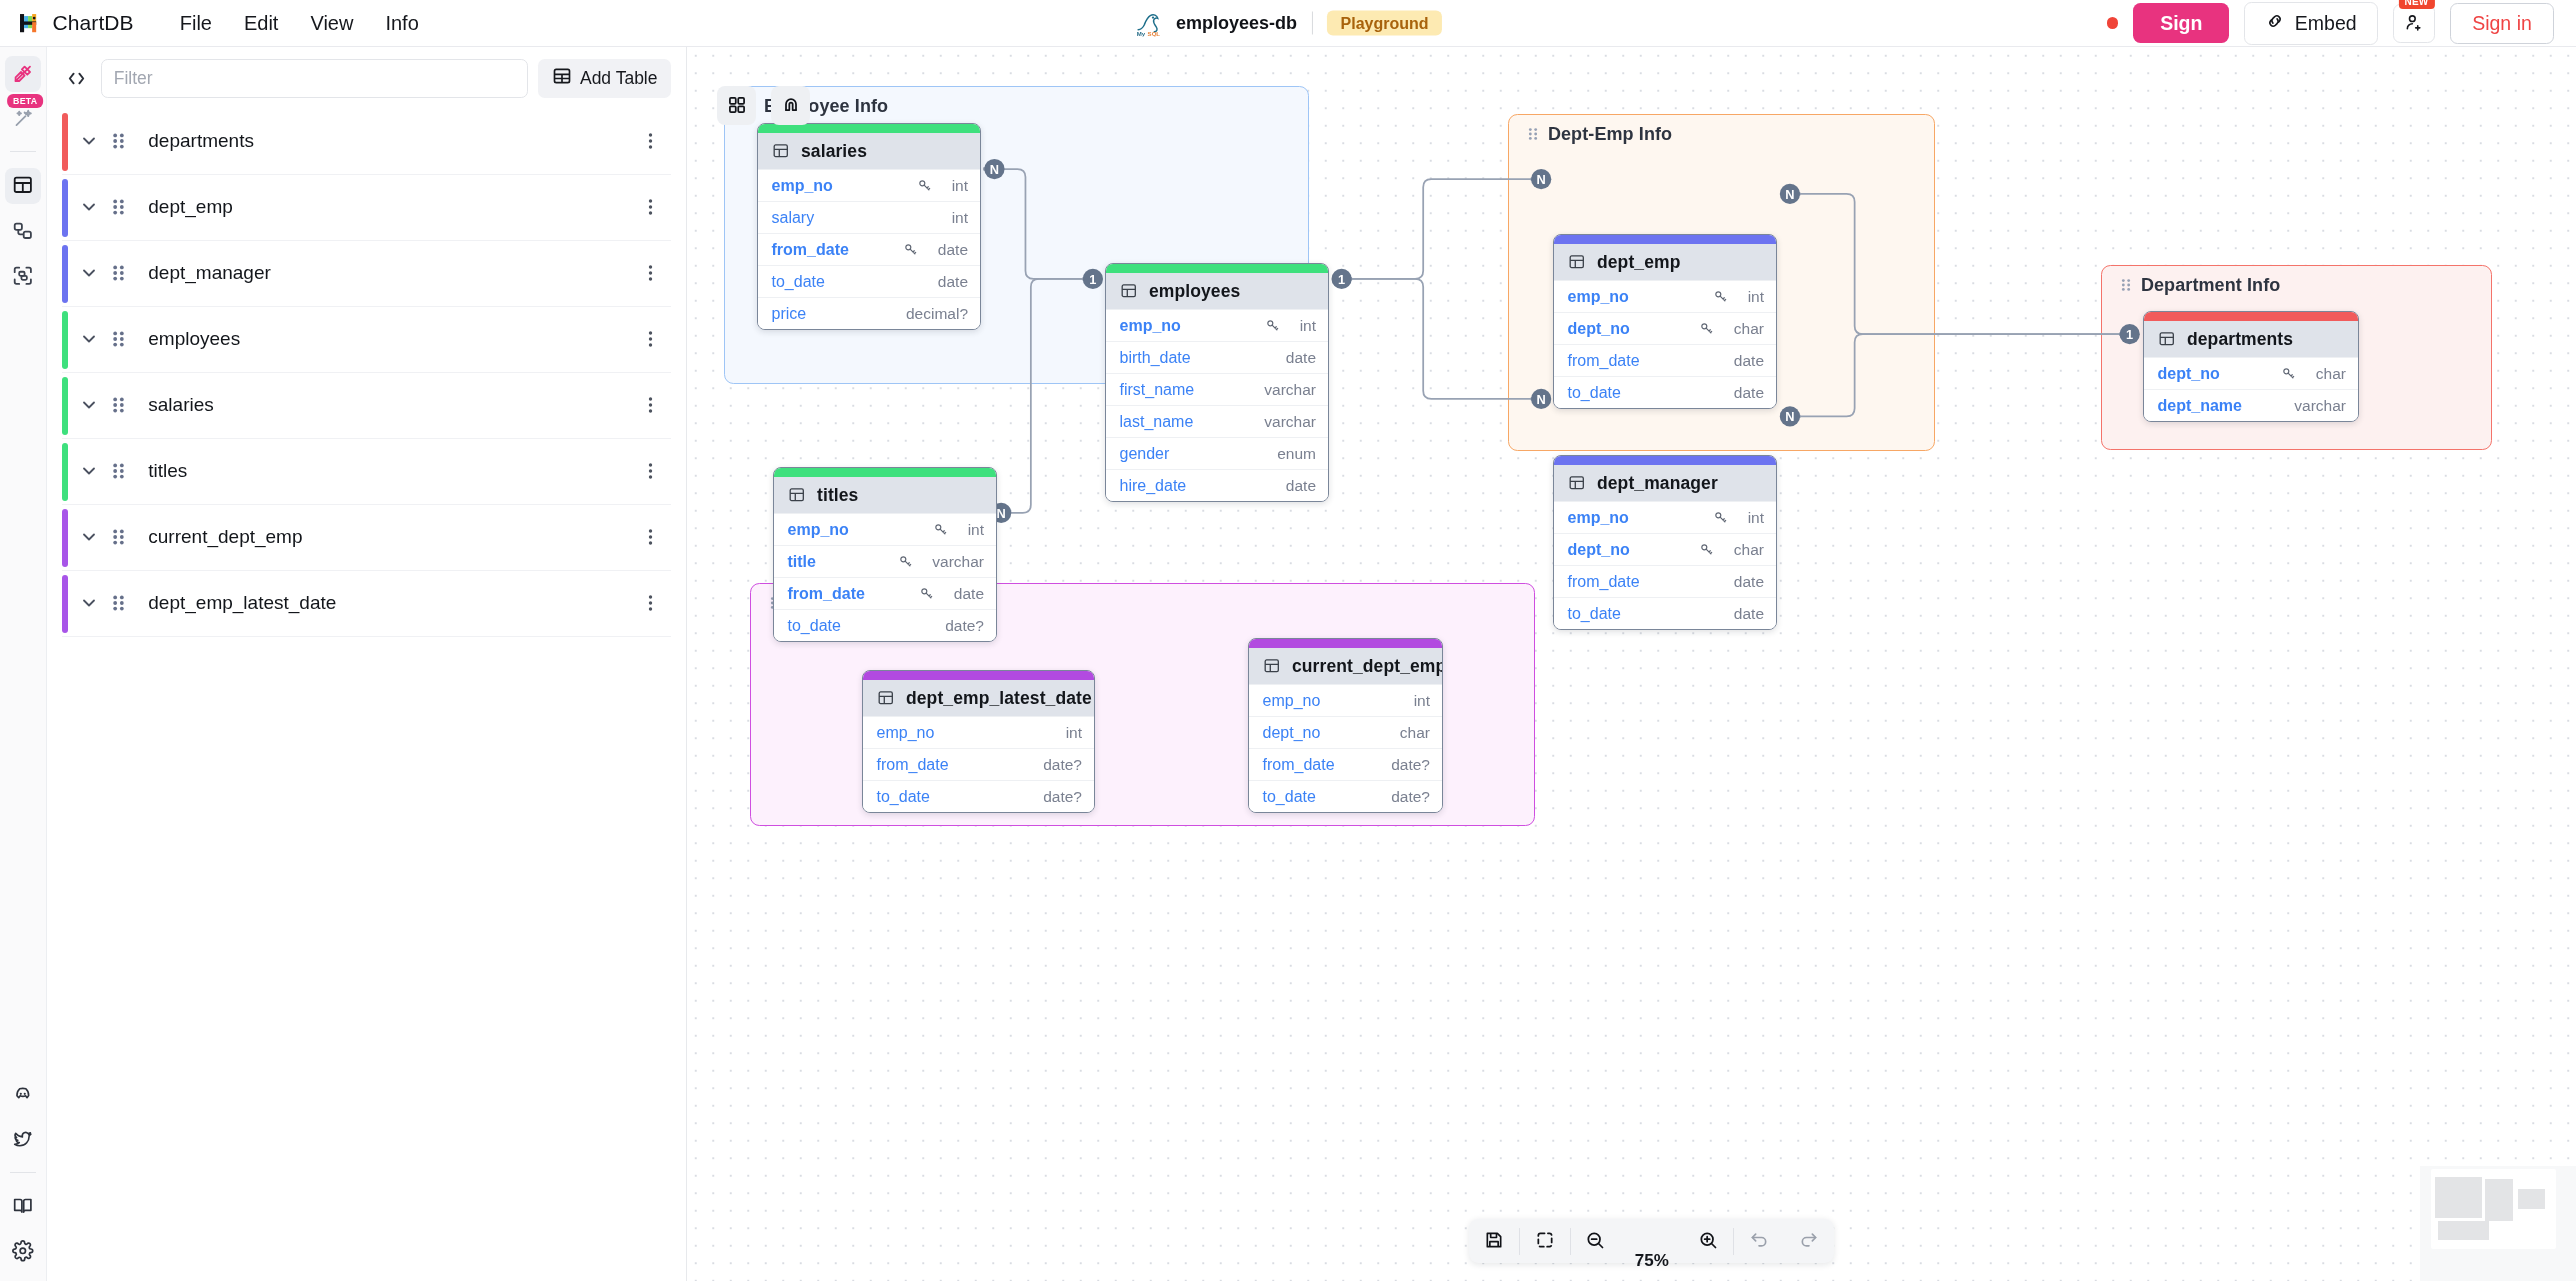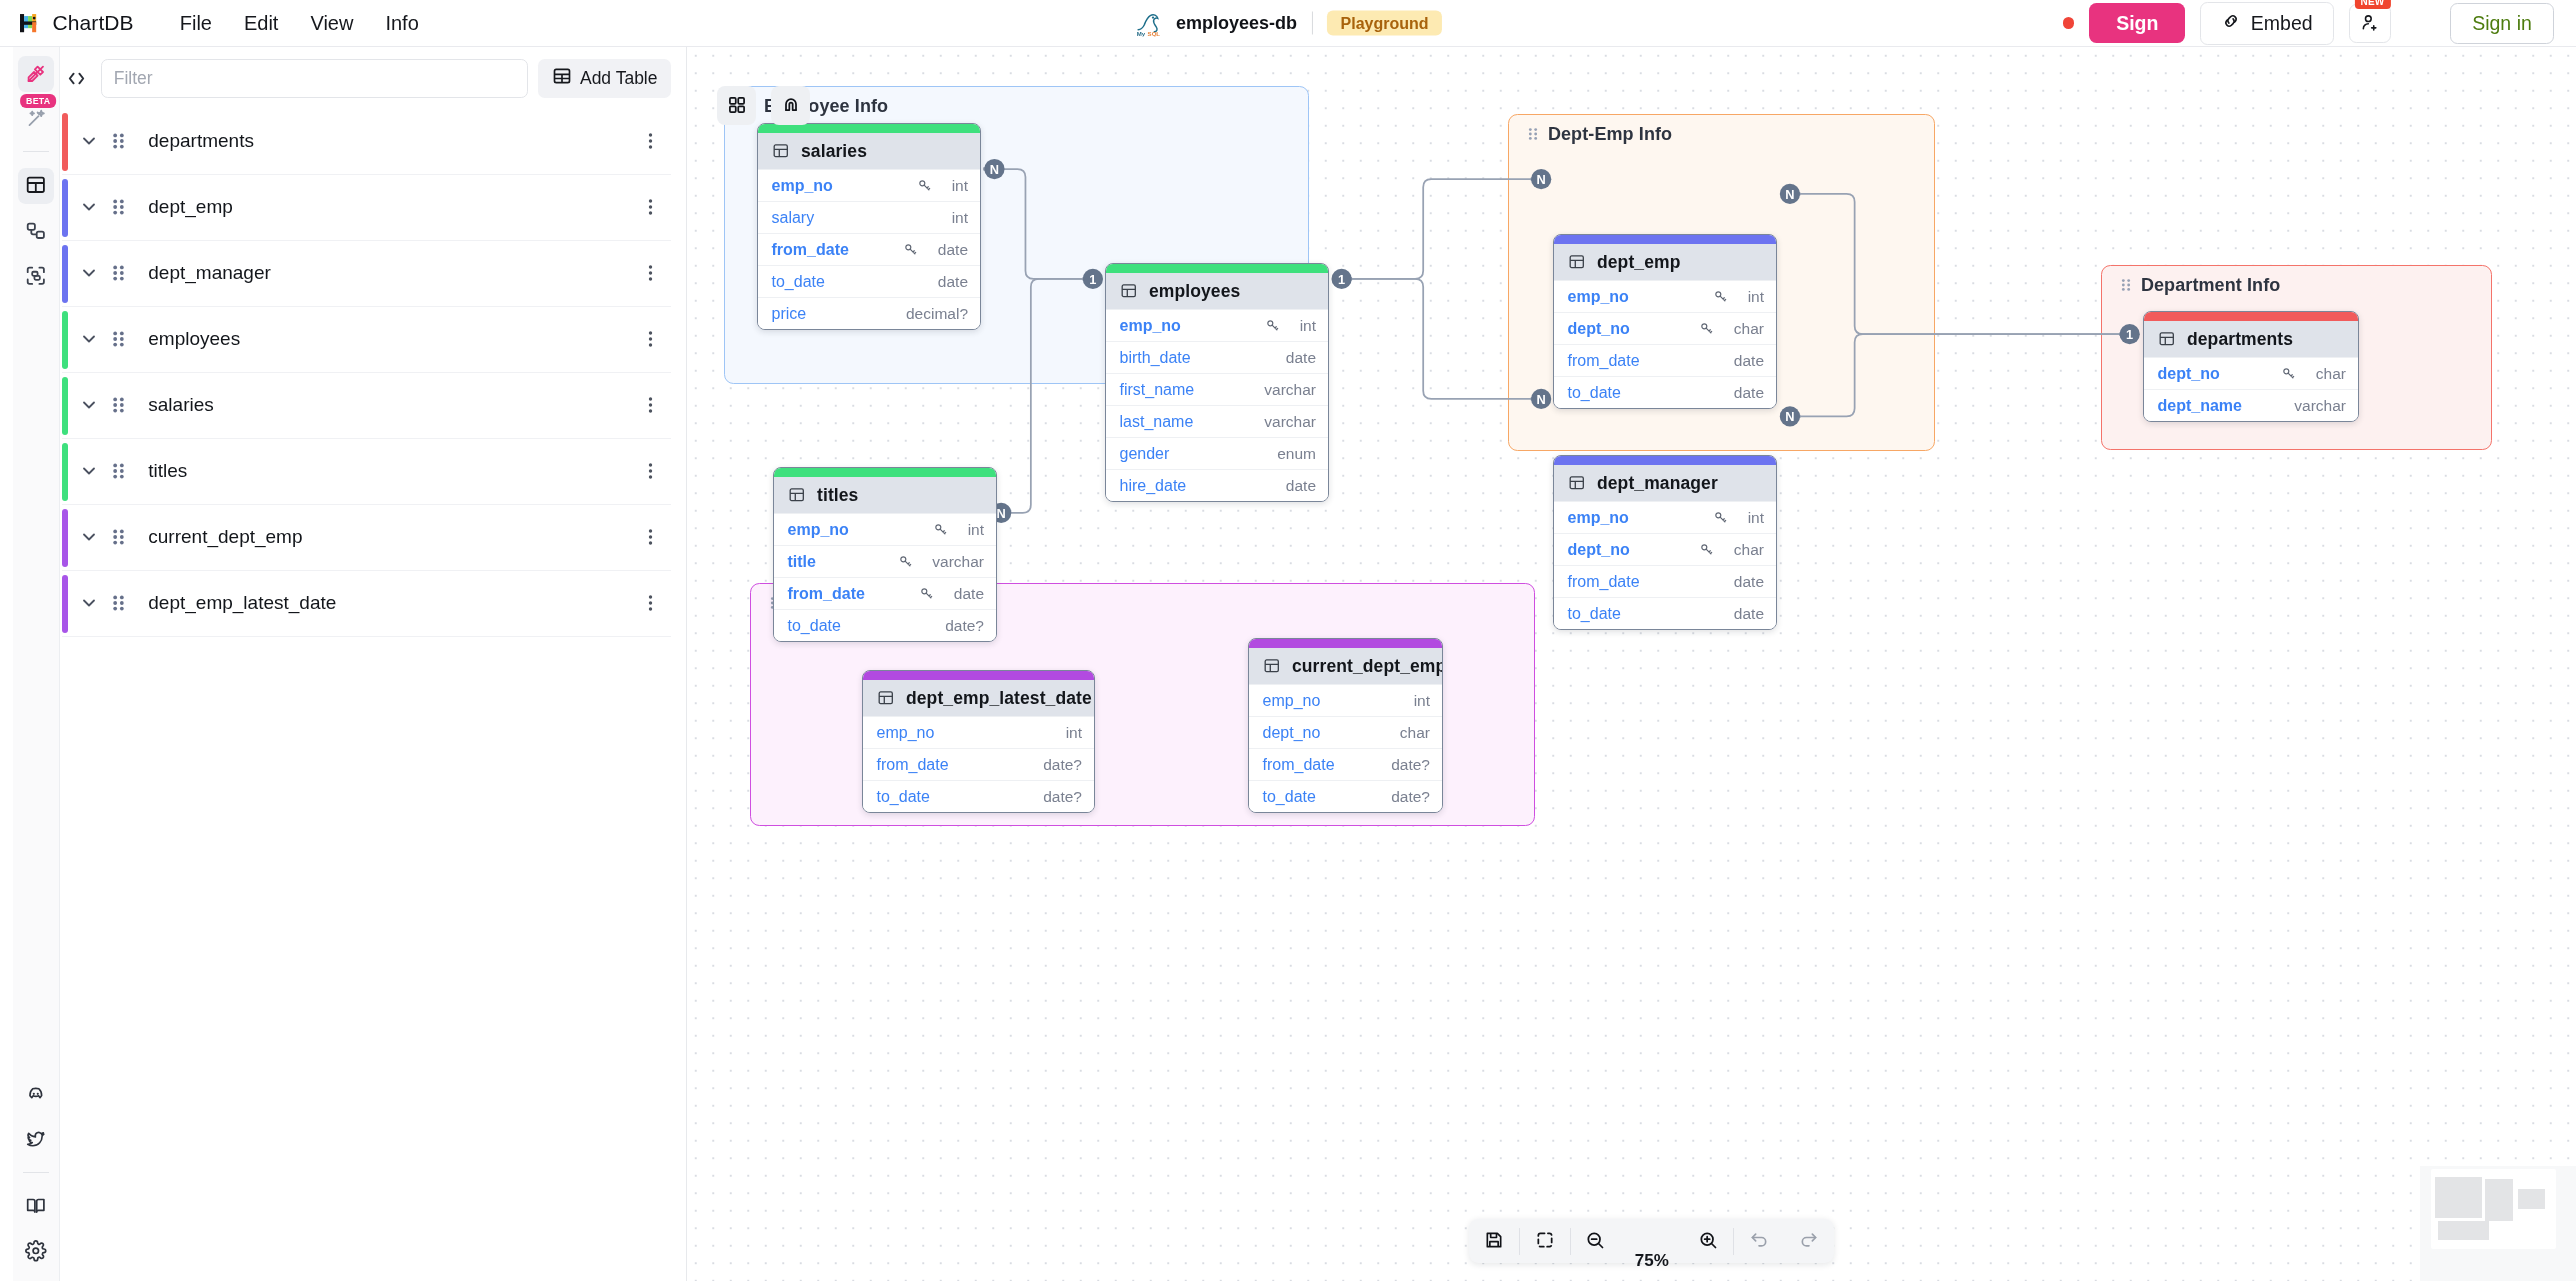--- a/index.html
+++ b/index.html
@@ -53,27 +53,27 @@
   .btn-user {
     position: relative; width: 42px; height: 39px; border-radius: 7.4px; border: 0.7px solid #e3e5e9;
     background: #fff; cursor: pointer; display: flex; align-items: center; justify-content: center;
   }
   .badge-new {
     position: absolute; top: -10.8px; left: 50%; transform: translateX(-42%);
     background: #f0452e; color: #fff; font-size: 10px; font-weight: 700;
     padding: 2px 6px; border-radius: 4px; letter-spacing: 0.2px; line-height: 1.1;
   }
   .btn-signin {
-    background: #ffffff; color: #4d7c0f; font-size: 19.5px; font-weight: 500;
-    padding: 8px 21.6px; border-radius: 7.4px; border: 0.7px solid #cfd3da; cursor: pointer; margin-left: 44px;
+    background: #ffffff; color: #ef4444; font-size: 19.5px; font-weight: 500;
+    padding: 8px 21.6px; border-radius: 7.4px; border: 0.7px solid #cfd3da; cursor: pointer;
   }
 
   
   .rail {
-    position: absolute; left: 13px; top: 47px; width: 47px; height: 1235px;
+    position: absolute; left: 0; top: 47px; width: 47px; height: 1235px;
     background: #fafafb; border-right: 0.7px solid #eceef1;
     display: flex; flex-direction: column; align-items: center; z-index: 30;
   }
   .rail-btn {
     width: 36px; height: 36px; margin-top: 9.4px; border-radius: 7.4px;
     display: flex; align-items: center; justify-content: center; cursor: pointer;
     position: relative;
   }
   .rail-btn.active { background: #eceef2; }
   .rail-sep { width: 25.6px; height: 0.7px; background: #e2e4e8; margin: 13.5px 0 6.7px; }

